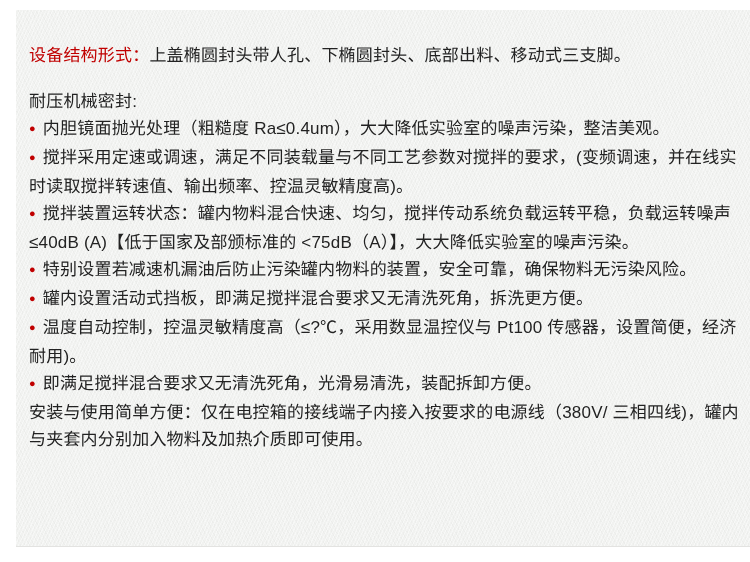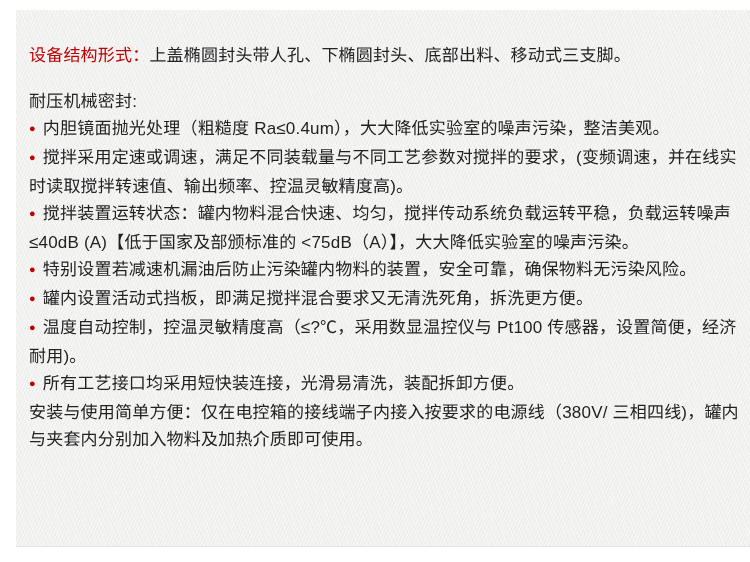--- a/index.html
+++ b/index.html
@@ -57,17 +57,17 @@
 
 
   <p class="features-heading">耐压机械密封:</p>
 
   <p><span class="dot">●</span><span>内胆镜面抛光处理（粗糙度 Ra≤0.4um），大大降低实验室的噪声污染，整洁美观。</span></p>
   <p><span class="dot">●</span><span>搅拌采用定速或调速，满足不同装载量与不同工艺参数对搅拌的要求，(变频调速，并在线实时读取搅拌转速值、输出频率、控温灵敏精度高)。</span></p>
   <p><span class="dot">●</span><span>搅拌装置运转状态：罐内物料混合快速、均匀，搅拌传动系统负载运转平稳，负载运转噪声≤40dB (A)【低于国家及部颁标准的 &lt;75dB（A）】，大大降低实验室的噪声污染。</span></p>
   <p><span class="dot">●</span><span>特别设置若减速机漏油后防止污染罐内物料的装置，安全可靠，确保物料无污染风险。</span></p>
   <p><span class="dot">●</span><span>罐内设置活动式挡板，即满足搅拌混合要求又无清洗死角，拆洗更方便。</span></p>
   <p><span class="dot">●</span><span>温度自动控制，控温灵敏精度高（≤?℃，采用数显温控仪与 Pt100 传感器，设置简便，经济耐用)。</span></p>
-  <p><span class="dot">●</span><span>所有工艺接口均采用短快装连接，光滑易清洗，装配拆卸方便。</span></p>
+  <p><span class="dot">●</span><span>即满足搅拌混合要求又无清洗死角，光滑易清洗，装配拆卸方便。</span></p>
 
   <p>安装与使用简单方便：仅在电控箱的接线端子内接入按要求的电源线（380V/ 三相四线)，罐内与夹套内分别加入物料及加热介质即可使用。</p>
 
 </div>
 
 </body></html>

